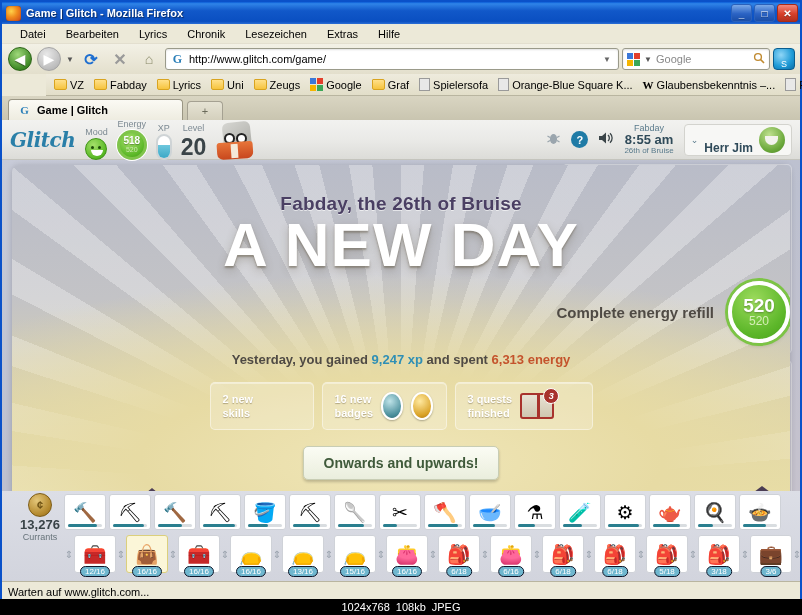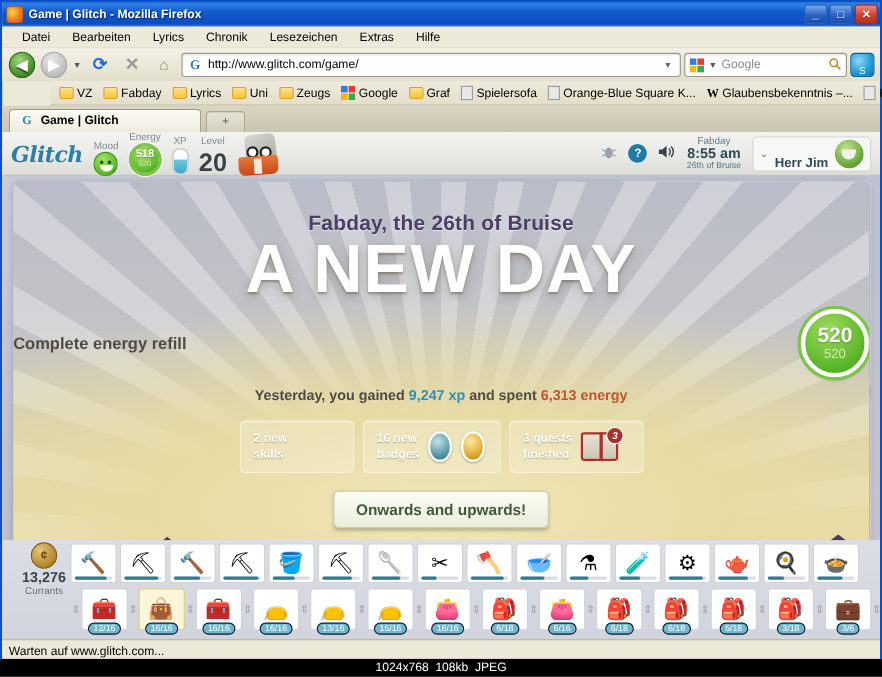--- a/index.html
+++ b/index.html
@@ -181,21 +181,21 @@
   .mountains { position:absolute;left:0;right:0;bottom:0;height:62px; }
   .mt { position:absolute; bottom:0; width:0;height:0; border-style:solid; border-color:transparent; }
   .overlay-in { position:relative; z-index:3; text-align:center; padding-top:6px; }
   .date-line { font-size:19px; font-weight:bold; color:#4a3f63; margin-top:22px; letter-spacing:.2px;
     text-shadow:0 1px 0 rgba(255,255,255,.6);}
   .bigtitle {
     font-size:62px; font-weight:bold; color:#fff; line-height:64px; letter-spacing:1px;
     margin-top:-2px;
     text-shadow:0 2px 2px rgba(90,80,60,.45), 0 4px 10px rgba(90,80,60,.3);
   }
-  .refill-row { display:flex;align-items:center;justify-content:space-between; gap:14px; margin-top:4px; }
+  .refill-row { display:flex;align-items:center;justify-content:flex-end; gap:14px; margin-top:4px; }
   .refill-lbl { font-size:15px;font-weight:bold;color:#4f4a44; }
   .big-energy {
     width:62px;height:62px;border-radius:50%;
     background:radial-gradient(circle at 40% 28%,#9ddb5d,#5db72a 65%,#46a018);
     border:4px solid #fff; box-shadow:0 0 0 3px #7cc445, 0 2px 4px rgba(0,0,0,.25);
     color:#fff;display:flex;flex-direction:column;align-items:center;justify-content:center;line-height:18px;
   }
   .big-energy .n{font-size:19px;font-weight:bold;text-shadow:0 1px 2px rgba(0,0,0,.3);}
   .big-energy .d{font-size:12px;color:#d5eeb6;line-height:12px;}
   .yline { font-size:13px;font-weight:bold;color:#4f4a44; margin-top:9px;}
@@ -498,21 +498,21 @@
                 </div>
               </div>
               <div class="card" style="width:125px">
                 <div class="txt">
                   <div>16 new</div>
                   <div>badges</div>
                 </div>
                 <span class="badge-ico b1"></span>
                 <span class="badge-ico b2"></span>
               </div>
-              <div class="card" style="width:122px">
+              <div class="card" style="width:138px">
                 <div class="txt">
                   <div>3 quests</div>
                   <div>finished</div>
                 </div>
                 <span class="quest-book">
                   <i class="qbadge">3</i>
                 </span>
               </div>
             </div>
 

